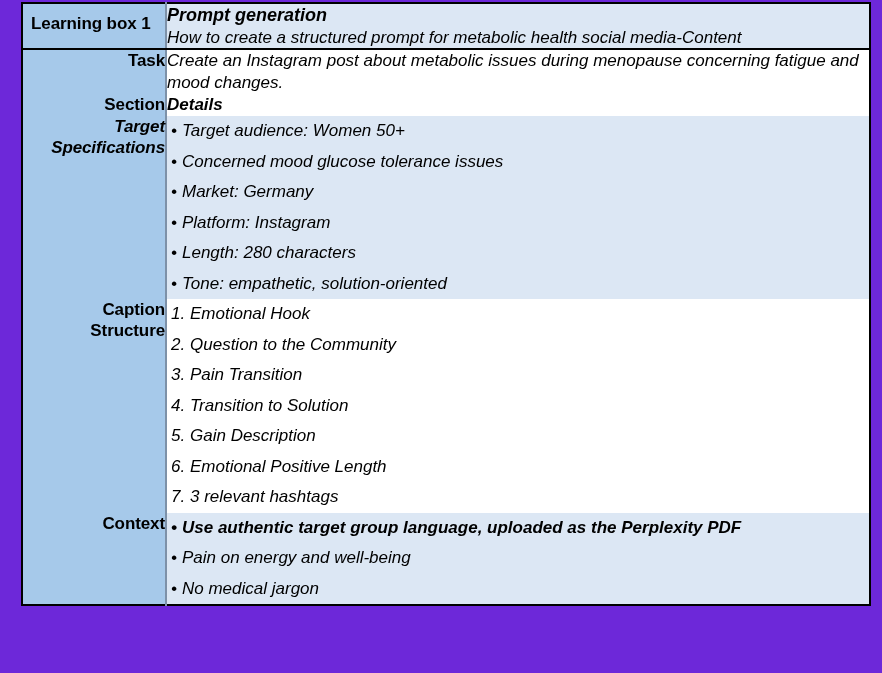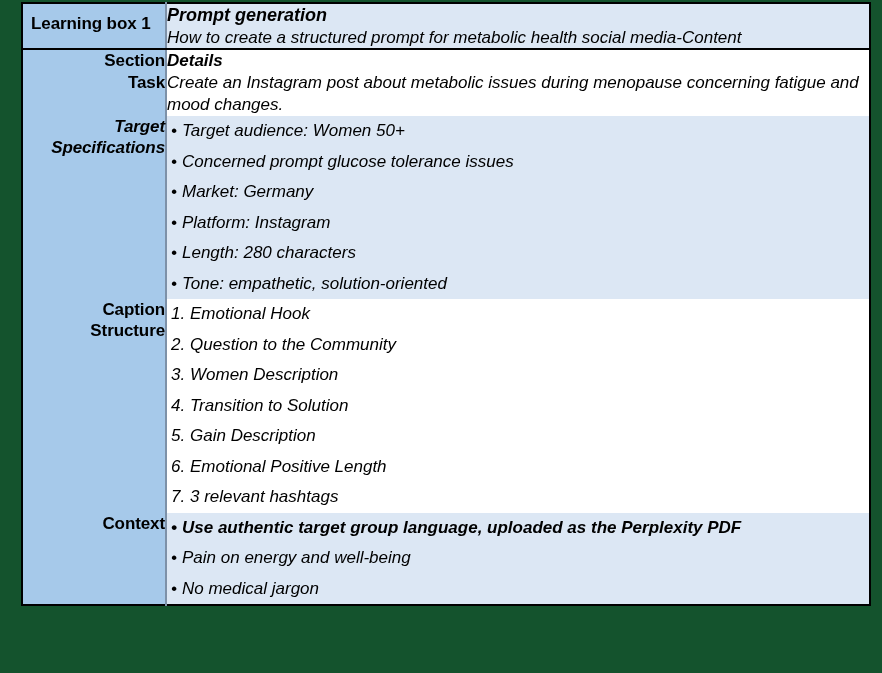--- a/index.html
+++ b/index.html
@@ -13,21 +13,21 @@
     height: 673px;
     font-family: "Liberation Sans", sans-serif;
     color: #000000;
     overflow: hidden;
   }
 
   .page {
     position: relative;
     width: 882px;
     height: 673px;
-    background: #14532d;
+    background: #6d28d9;
   }
 
   .lb-table {
     position: absolute;
     left: 21px;
     top: 2px;
     width: 848px;
     border-collapse: collapse;
     border: 2px solid #000000;
     table-layout: fixed;
@@ -148,60 +148,60 @@
 
       <tr class="row-head">
         <td class="label-cell head pad-head-left">Learning box 1</td>
         <td class="detail-cell headtint">
           <div class="head-title">Prompt generation</div>
           <div class="head-sub">How to create a structured prompt for metabolic health social media-Content</div>
         </td>
       </tr>
 
       <tr>
+        <td class="label-cell lab-task">Task</td>
+        <td class="detail-cell pad-task">
+          <p class="para">Create an Instagram post about metabolic issues during menopause concerning fatigue and mood changes.</p>
+        </td>
+      </tr>
+
+      <tr>
         <td class="label-cell pad-section">Section</td>
         <td class="detail-cell pad-section">
           <span class="section-head">Details</span>
         </td>
       </tr>
 
       <tr>
-        <td class="label-cell lab-task">Task</td>
-        <td class="detail-cell pad-task">
-          <p class="para">Create an Instagram post about metabolic issues during menopause concerning fatigue and mood changes.</p>
-        </td>
-      </tr>
-
-      <tr>
         <td class="label-cell lab-target">
           <div>Target</div>
           <div>Specifications</div>
         </td>
         <td class="detail-cell tint pad-target">
           <ul class="bullets">
             <li><span class="bullet-glyph">•</span><span>Target audience: Women 50+</span></li>
-            <li><span class="bullet-glyph">•</span><span>Concerned prompt glucose tolerance issues</span></li>
+            <li><span class="bullet-glyph">•</span><span>Concerned mood glucose tolerance issues</span></li>
             <li><span class="bullet-glyph">•</span><span>Market: Germany</span></li>
             <li><span class="bullet-glyph">•</span><span>Platform: Instagram</span></li>
             <li><span class="bullet-glyph">•</span><span>Length: 280 characters</span></li>
             <li><span class="bullet-glyph">•</span><span>Tone: empathetic, solution-oriented</span></li>
           </ul>
         </td>
       </tr>
 
       <tr>
         <td class="label-cell lab-caption">
           <div>Caption</div>
           <div>Structure</div>
         </td>
         <td class="detail-cell pad-caption">
           <ol class="numbers">
             <li><span class="num-glyph">1.</span><span>Emotional Hook</span></li>
             <li><span class="num-glyph">2.</span><span>Question to the Community</span></li>
-            <li><span class="num-glyph">3.</span><span>Women Description</span></li>
+            <li><span class="num-glyph">3.</span><span>Pain Transition</span></li>
             <li><span class="num-glyph">4.</span><span>Transition to Solution</span></li>
             <li><span class="num-glyph">5.</span><span>Gain Description</span></li>
             <li><span class="num-glyph">6.</span><span>Emotional Positive Length</span></li>
             <li><span class="num-glyph">7.</span><span>3 relevant hashtags</span></li>
           </ol>
         </td>
       </tr>
 
       <tr>
         <td class="label-cell lab-context">Context</td>

